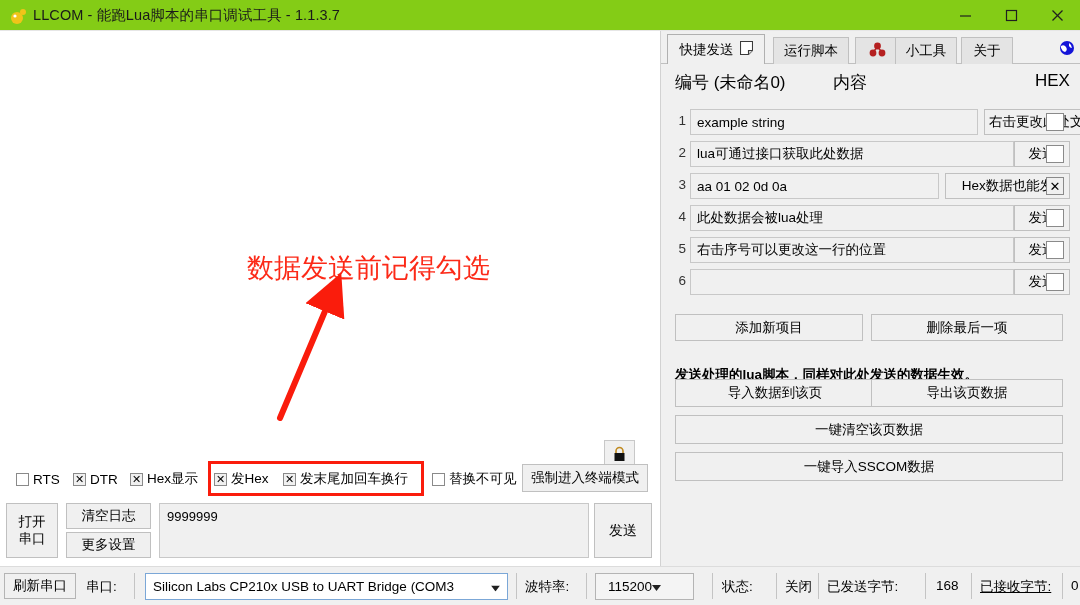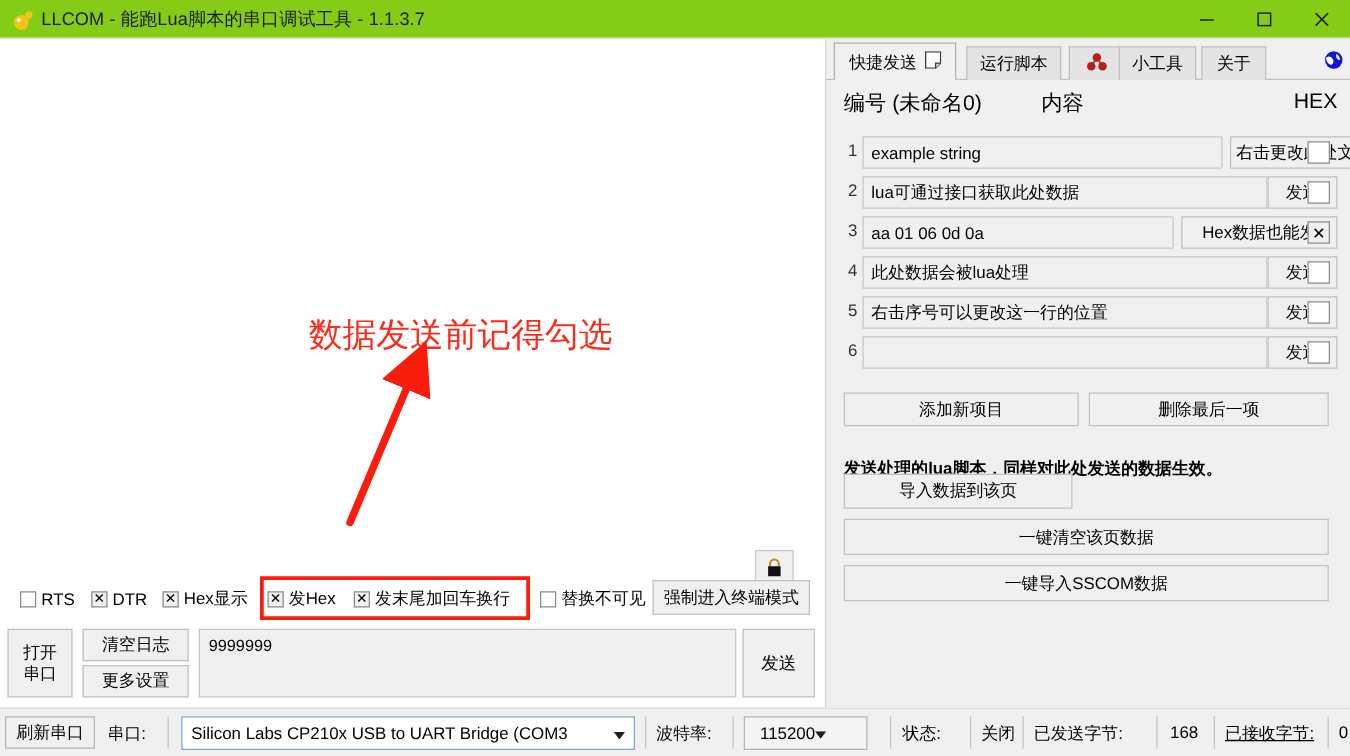--- a/index.html
+++ b/index.html
@@ -384,21 +384,21 @@
 
     <div class="drow" style="top:110px;">
       <span class="dnum">2</span>
       <div class="dtext" style="width:324px;">lua可通过接口获取此处数据</div>
       <div class="dsend" style="left:353px; width:56px;">发送</div>
       <div class="dhex"></div>
     </div>
 
     <div class="drow" style="top:142px;">
       <span class="dnum">3</span>
-      <div class="dtext" style="width:249px;">aa 01 06 0d 0a</div>
+      <div class="dtext" style="width:249px;">aa 01 02 0d 0a</div>
       <div class="dsend" style="left:284px; width:125px;">Hex数据也能发</div>
       <div class="dhex checked">✕</div>
     </div>
 
     <div class="drow" style="top:174px;">
       <span class="dnum">4</span>
       <div class="dtext" style="width:324px;">此处数据会被lua处理</div>
       <div class="dsend" style="left:353px; width:56px;">发送</div>
       <div class="dhex"></div>
     </div>
@@ -415,21 +415,22 @@
       <div class="dtext" style="width:324px;"></div>
       <div class="dsend" style="left:353px; width:56px;">发送</div>
       <div class="dhex"></div>
     </div>
 
     <div class="pbtn" style="left:210px; top:283px; width:192px; height:27px;">删除最后一项</div>
     <div class="pbtn" style="left:14px;  top:283px; width:188px; height:27px;">添加新项目</div>
 
     <div class="note">发送处理的lua脚本，同样对此处发送的数据生效。</div>
 
-    <div class="pbtn" style="left:14px;  top:348px; width:183px; height:28px;">导入数据到该页</div>
+    <div class="pbtn" style="left:14px;  top:348px; width:200px; height:28px;">导入数据到该页</div>
+    <div class="pbtn" style="left:210px; top:348px; width:192px; height:28px;">导出该页数据</div>
     <div class="pbtn" style="left:14px;  top:384px; width:388px; height:29px;">一键清空该页数据</div>
     <div class="pbtn" style="left:14px;  top:421px; width:388px; height:29px;">一键导入SSCOM数据</div>
   </div>
 
   <div class="anno-text">数据发送前记得勾选</div>
 
   <svg class="anno-svg">
     <defs>
       <marker id="ah" markerWidth="7" markerHeight="7" refX="2.6" refY="3.5" orient="auto">
         <path d="M0,0 L7,3.5 L0,7 Z" fill="#fa1c0c"></path>

